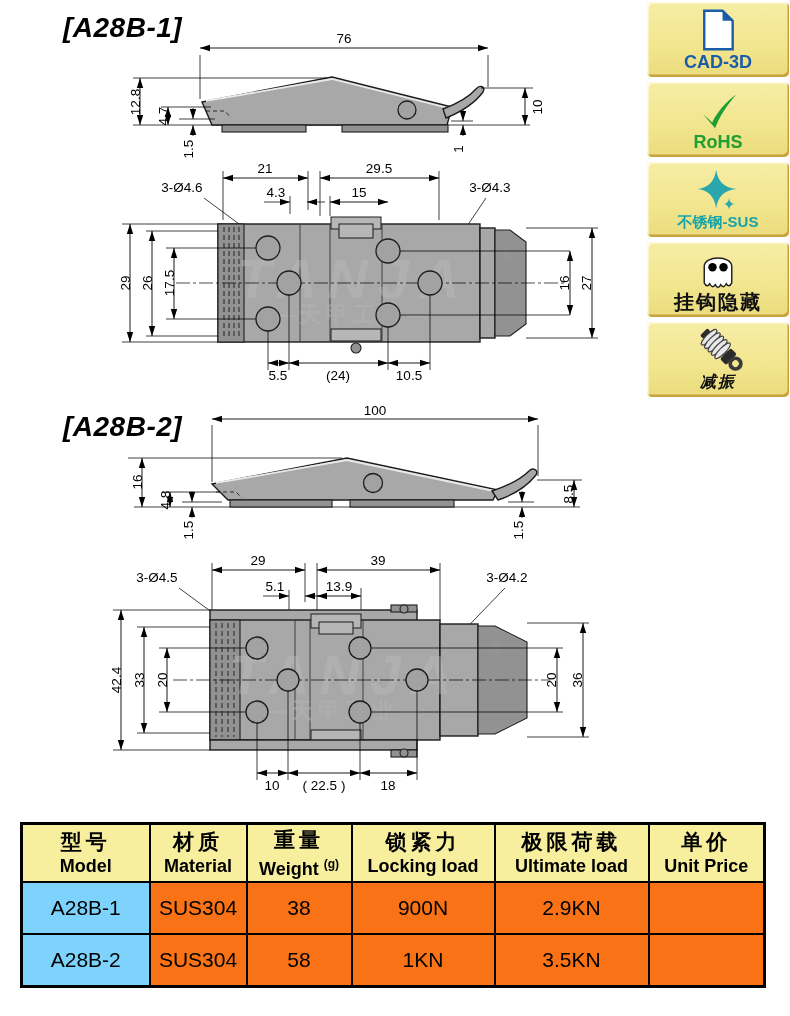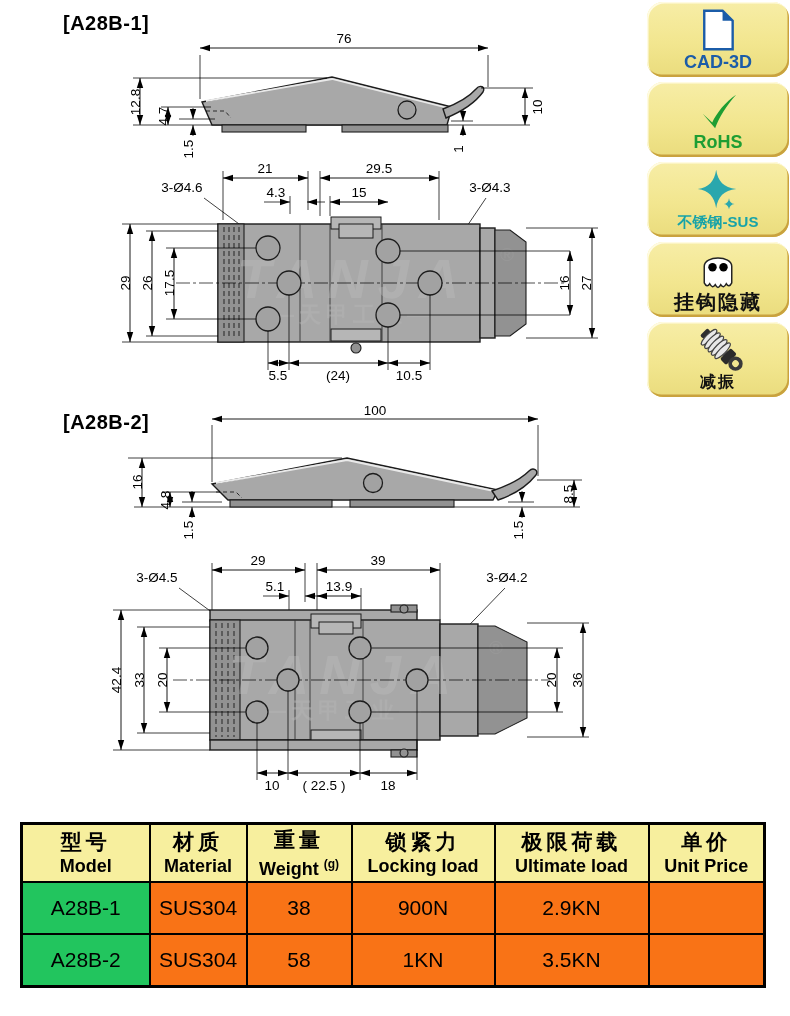--- a/index.html
+++ b/index.html
@@ -1,52 +1,52 @@
 <!DOCTYPE html>
 <html><head>
 <meta charset="utf-8">
 <style>
   html,body{margin:0;padding:0;background:#fff;}
   #page{position:relative;width:790px;height:1016px;background:#fff;overflow:hidden;
         font-family:"Liberation Sans",sans-serif;}
-  .model-label{position:absolute;font-size:20px;font-weight:600;color:#000;letter-spacing:0.5px;}
+  .model-label{position:absolute;font-size:28px;font-weight:600;color:#000;letter-spacing:0.5px;font-style:italic;}
   svg{position:absolute;overflow:visible;}
   .dim{stroke:#000;stroke-width:0.9;fill:none;}
   .ext{stroke:#000;stroke-width:0.75;fill:none;}
   .cl{stroke:#000;stroke-width:0.7;stroke-dasharray:14 3 3 3;fill:none;}
   .bd{fill:#a8a8a8;stroke:#1c1c1c;stroke-width:1.4;}
   .bd2{fill:#929292;stroke:#1c1c1c;stroke-width:1.1;}
   .bd3{fill:#b6b6b6;stroke:#1c1c1c;stroke-width:1;}
   .hole{fill:#a2a2a2;stroke:#1c1c1c;stroke-width:1.3;}
   .hl{stroke:#e9e9e9;stroke-width:1.8;fill:none;}
   .dt{font-family:"Liberation Sans",sans-serif;font-size:13.5px;fill:#000;text-anchor:middle;}
   .wm{font-family:"Liberation Sans",sans-serif;font-style:italic;font-weight:bold;font-size:56px;
       fill:#bdbdbd;opacity:0.4;letter-spacing:10px;text-anchor:middle;}
   .wmcn{font-family:"Liberation Sans",sans-serif;font-weight:bold;font-size:22px;
       fill:#b3b3b3;opacity:0.55;letter-spacing:5px;text-anchor:middle;}
   .reg{font-family:"Liberation Sans",sans-serif;font-weight:bold;font-size:19px;fill:#9a9a9a;opacity:0.7;}
   
   #badges{position:absolute;left:647px;top:2px;width:142px;}
-  .badge{position:relative;height:75px;margin-bottom:5px;border-radius:16px;
+  .badge{position:relative;height:75px;margin-bottom:5px;border-radius:5px;
          background:linear-gradient(180deg,#f7eda6 0%,#f2e68f 55%,#eadc7d 100%);
          box-shadow:inset 1.5px 1.5px 0 #fffbe2, inset -1.5px -2.5px 0 #c9a23e;
          display:flex;flex-direction:column;align-items:center;justify-content:center;}
   .badge .bicon{height:44px;display:flex;align-items:center;justify-content:center;}
   .badge .blabel{font-weight:bold;font-size:16px;line-height:18px;margin-top:1px;}
   .badge .bicon svg{position:static;}
   
   #spec-table{position:absolute;left:20px;top:822px;border-collapse:collapse;width:743px;
               border:3px solid #000;table-layout:fixed;padding-left:20px;}
   #spec-table th,#spec-table td{border:2px solid #000;text-align:center;padding:0;}
   #spec-table th{background:#f7ef9e;height:56px;font-weight:bold;}
   #spec-table .zh{font-size:21px;letter-spacing:4px;line-height:26px;}
   #spec-table .en{font-size:18px;line-height:22px;letter-spacing:0;}
   #spec-table .en sup{font-size:12px;}
   #spec-table td{height:50px;font-size:21px;background:#f97316;}
-  #spec-table td.model{background:#22c55e;}
+  #spec-table td.model{background:#7dd3fc;}
 </style>
 </head>
 <body>
 
 <div id="page">
 
   <div class="model-label" style="left:63px;top:12px;">[A28B-1]</div>
   <div class="model-label" style="left:63px;top:411px;">[A28B-2]</div>
 
   <svg style="left:75px;top:25px;" width="490" height="140" viewBox="0 0 490 140">
@@ -348,21 +348,21 @@
             <ellipse cx="0" cy="-16" rx="11" ry="3.2" fill="#e8e8e8" stroke="#444" stroke-width="1.2"></ellipse>
             <ellipse cx="0" cy="-11" rx="11" ry="3.2" fill="#e8e8e8" stroke="#444" stroke-width="1.2"></ellipse>
             <ellipse cx="0" cy="-6" rx="11" ry="3.2" fill="#e8e8e8" stroke="#444" stroke-width="1.2"></ellipse>
             <ellipse cx="0" cy="-1" rx="11" ry="3.2" fill="#e8e8e8" stroke="#444" stroke-width="1.2"></ellipse>
             <ellipse cx="0" cy="4" rx="11" ry="3.2" fill="#e8e8e8" stroke="#444" stroke-width="1.2"></ellipse>
             <rect x="-8" y="8" width="16" height="9" rx="2" fill="#2b2b2b"></rect>
             <circle cx="0" cy="23" r="5.5" fill="none" stroke="#3a3a3a" stroke-width="4"></circle>
           </g>
         </svg>
       </div>
-      <div class="blabel" style="color:#111;font-size:16px;letter-spacing:2px;">减振</div>
+      <div class="blabel" style="color:#111;font-size:16px;letter-spacing:2px;font-style:italic;">减振</div>
     </div>
   </div>
 
   <table id="spec-table">
     <colgroup>
       <col style="width:128px">
         <col style="width:97px">
         <col style="width:105px">
       <col style="width:143px">
         <col style="width:154px">

